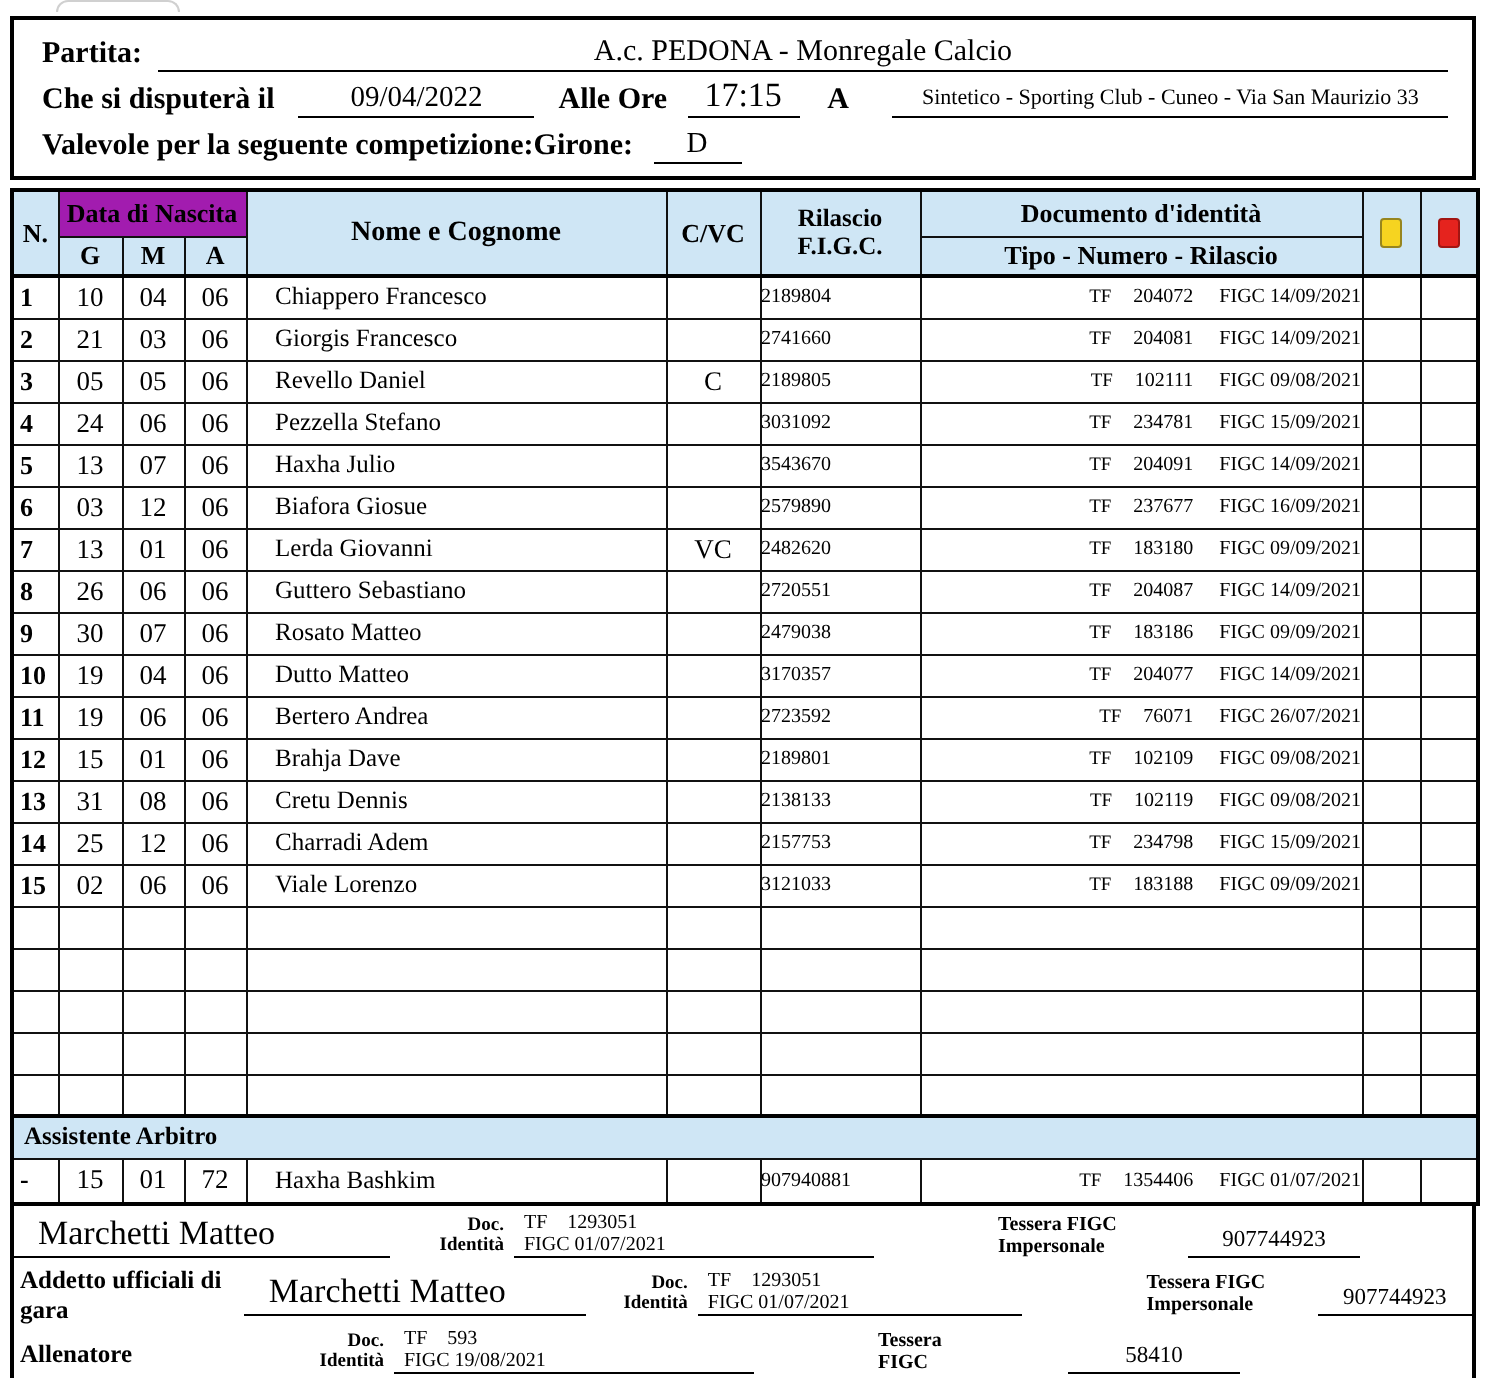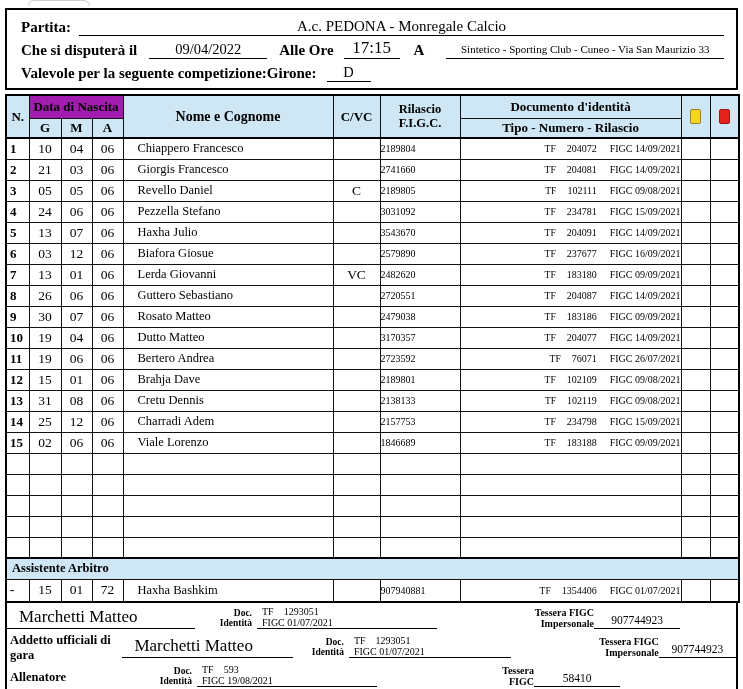--- a/index.html
+++ b/index.html
@@ -51,21 +51,21 @@
   .card.yellow { border: 1px solid #97851e; }
   .card.red { border: 1px solid #a21512; }
 
   
   .bottom-section { border: 2px solid #000; border-top: none; width: 733px; }
   .staff-row { display: flex; align-items: flex-end; height: 29px; padding-bottom: 3px; }
   .s-role { width: 128px; font-weight: bold; font-size: 12.5px; padding-left: 3px; align-self: center; padding-top: 6px; }
   .s-name { width: 188px; border-bottom: 1.5px solid #000; font-size: 17px; padding-left: 12px; padding-bottom: 1px; }
   .s-doclabel { width: 62px; font-weight: bold; font-size: 9.5px; text-align: right; padding-right: 5px; line-height: 1.05; align-self: center; padding-top: 5px; }
   .s-docvalue { width: 180px; border-bottom: 1.5px solid #000; font-size: 10px; line-height: 1.1; padding-left: 5px; }
-  .s-tesslabel { width: 95px; margin-left: 62px; font-weight: bold; font-size: 10px; text-align: right; line-height: 1.05; align-self: center; padding-top: 5px; }
+  .s-tesslabel { width: 95px; margin-left: 62px; font-weight: bold; font-size: 10px; text-align: left; line-height: 1.05; align-self: center; padding-top: 5px; }
   .s-tessvalue { width: 86px; border-bottom: 1.5px solid #000; font-size: 11.5px; text-align: center; padding-bottom: 2px; }
 </style>
 </head>
 <body>
 
 <div class="page">
   <div class="top-artifact"></div>
 
   <div class="header-box">
     <div class="h-line">
@@ -294,21 +294,21 @@
           <td></td>
           <td></td>
         </tr>
         <tr>
           <td class="n-cell">15</td>
           <td class="d-cell">02</td>
           <td class="d-cell">06</td>
           <td class="d-cell">06</td>
           <td class="name-cell">Viale Lorenzo</td>
           <td class="cvc-cell"></td>
-          <td class="matr-cell">1846689</td>
+          <td class="matr-cell">3121033</td>
           <td class="doc-cell"><span class="tipo">TF</span><span class="numero">183188</span><span class="rilascio">FIGC 09/09/2021</span></td>
           <td></td>
           <td></td>
         </tr>
         <tr>
           <td class="n-cell"></td>
           <td class="d-cell"></td>
           <td class="d-cell"></td>
           <td class="d-cell"></td>
           <td class="name-cell"></td>

